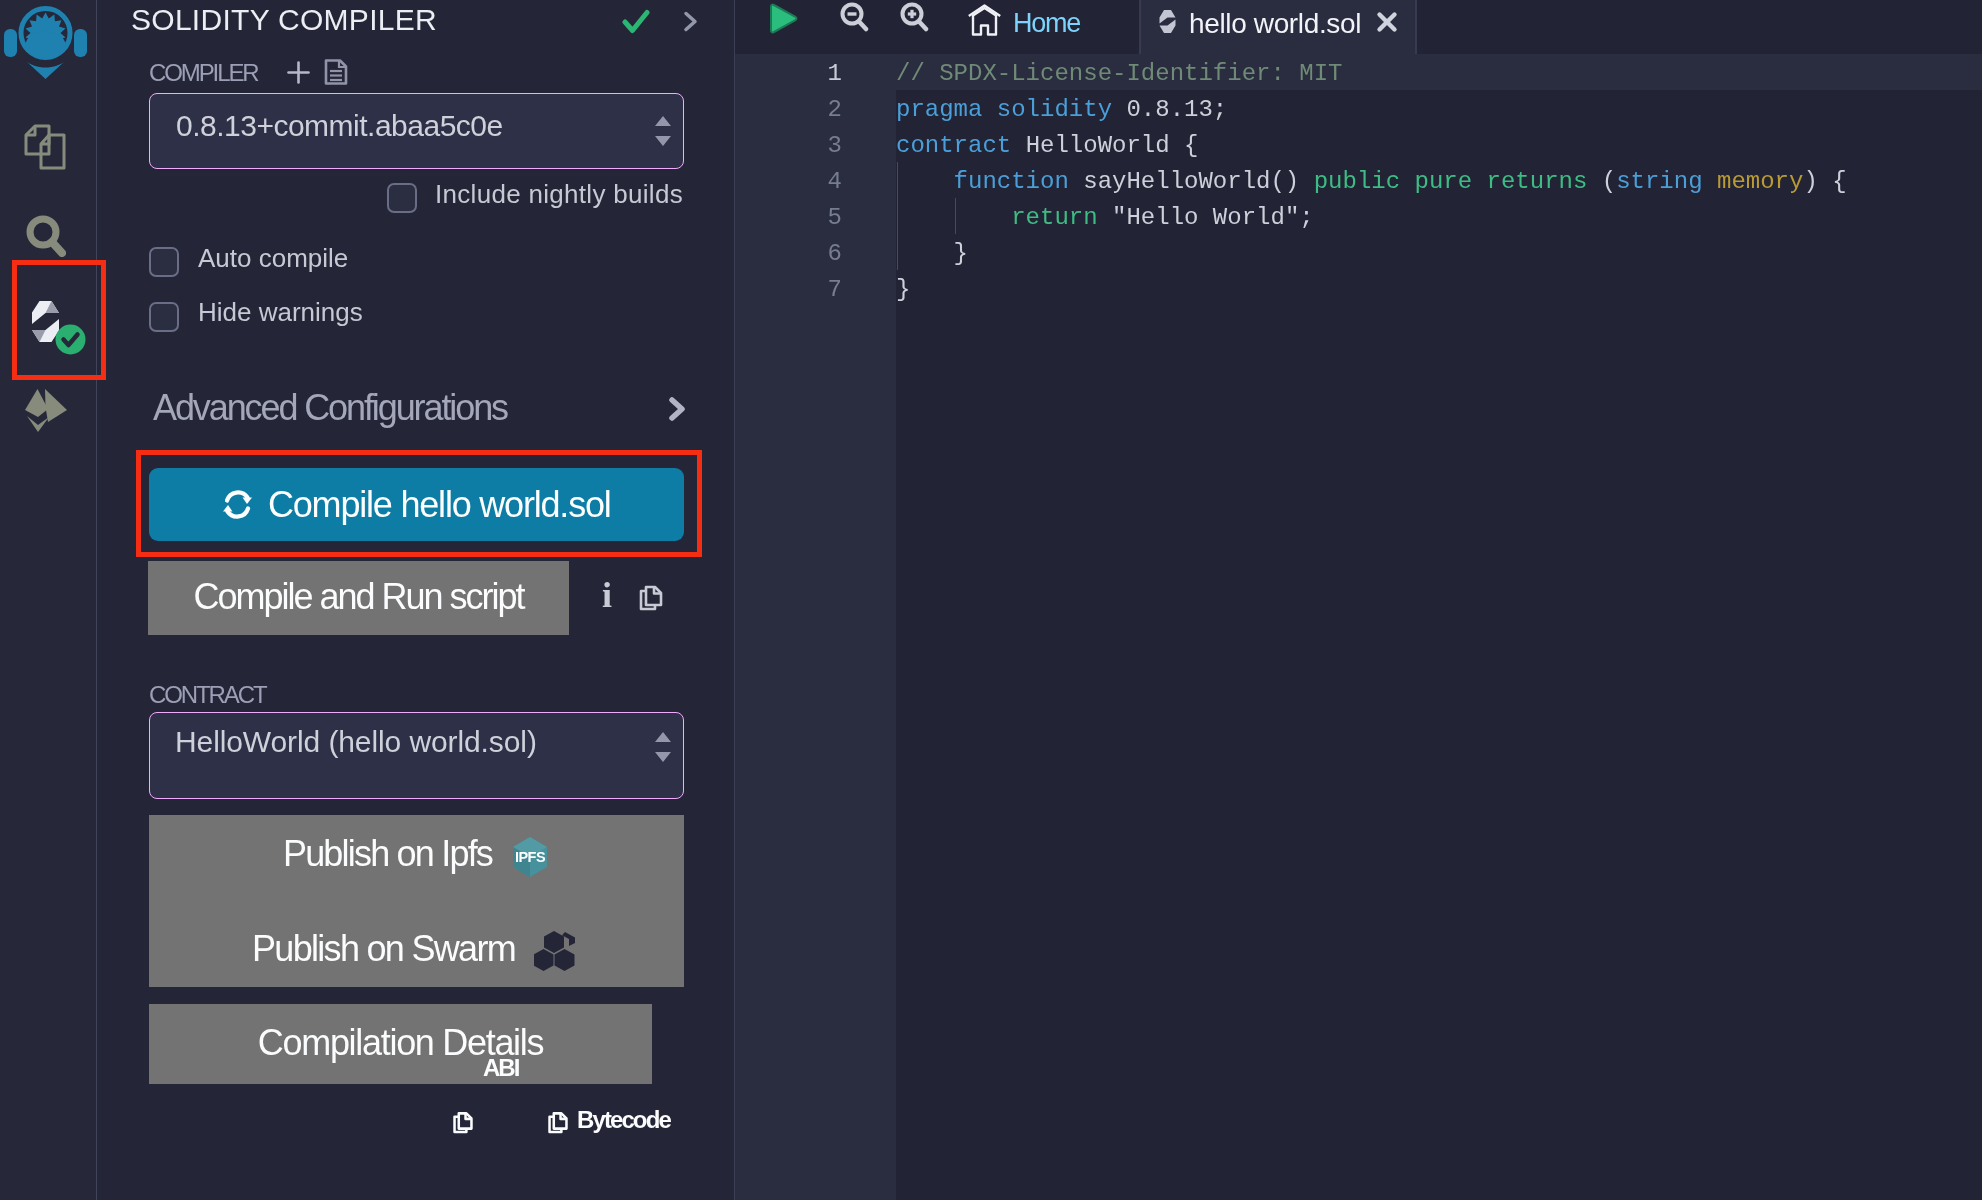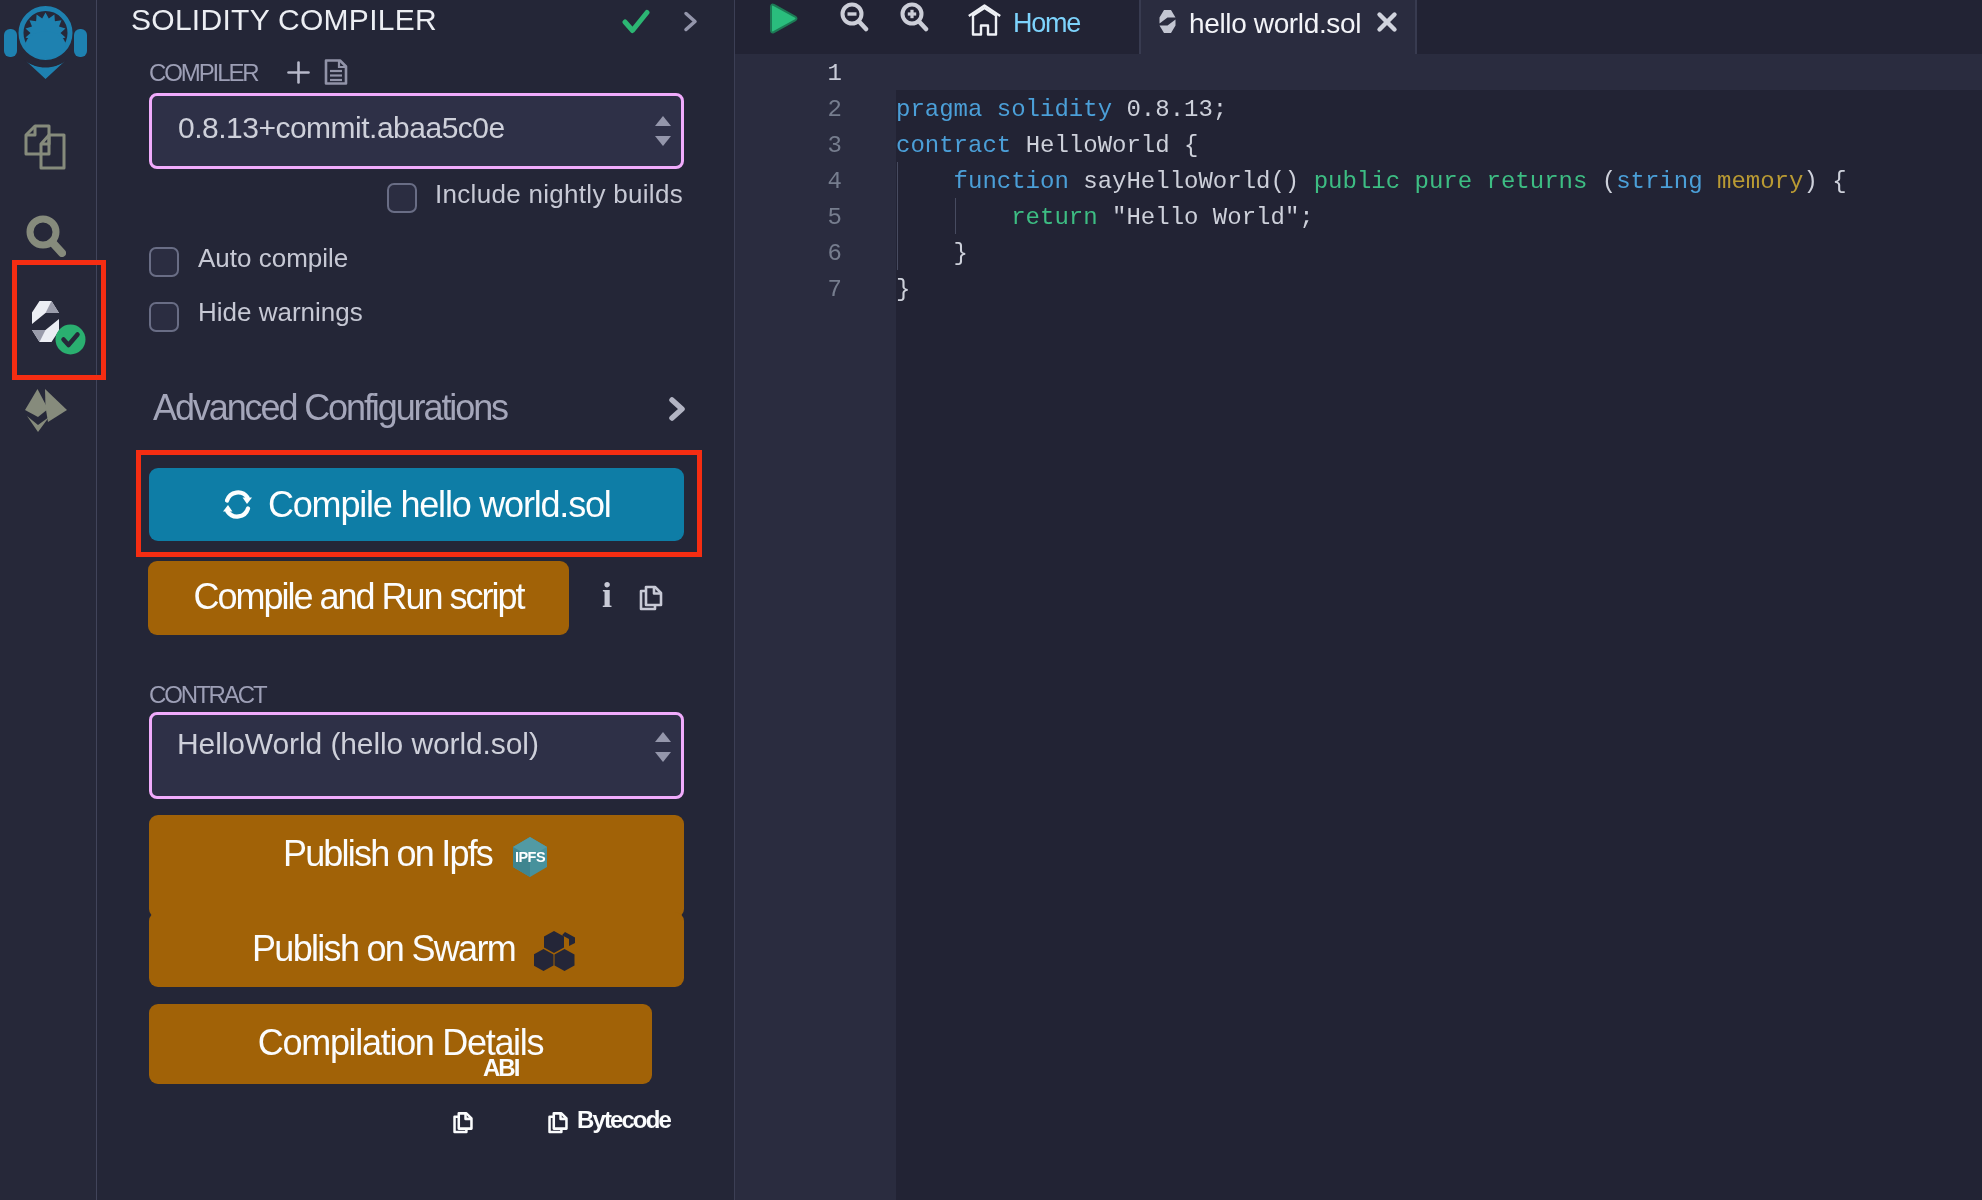--- a/index.html
+++ b/index.html
@@ -13,22 +13,22 @@
   #line1hl { position:absolute; left:0; top:54px; width:1247px; height:36px; background:#2a2c3f; }
   .mono { font-family:"Liberation Mono",monospace; font-size:24px; line-height:36px; white-space:pre; }
   .lnum { position:absolute; left:0; width:107px; text-align:right; color:#767d8e; }
   .cline { position:absolute; left:161px; color:#c6c9d4; }
   .guide { position:absolute; width:1px; background:#474b60; }
   .kw { color:#4b9fd8; }
   .grn { color:#3dbd83; }
   .gold { color:#b99a33; }
   .lit { color:#cdd0da;margin-top:46px; }
   .cmt { color:#6f8a76; }
-  .selbox { position:absolute; background:#2e3047; border:3px solid #f0abfc; border-radius:8px; color:#ced0da; font-size:30px; letter-spacing:-0.5px; }
-  .btn2 { position:absolute; background:#a16207; border-radius:9px; color:#fbfcfd; font-size:36px; text-align:center; }
+  .selbox { position:absolute; background:#2e3047; border:1px solid #f0abfc; border-radius:8px; color:#ced0da; font-size:30px; letter-spacing:-0.5px; }
+  .btn2 { position:absolute; background:#737373; border-radius:0; color:#fbfcfd; font-size:36px; text-align:center; }
   .cb { position:absolute; width:30px; height:30px; background:#2b2d41; border:2px solid #696d85; border-radius:7px; }
   .cblab { position:absolute; font-size:26px; color:#c6c8d4; line-height:30px; }
   .redbox { position:absolute; border:5px solid #f52d12; }
   .lab { position:absolute; font-size:24px; letter-spacing:-2.1px; color:#9d9fb6; line-height:28px; }
 </style>
 </head>
 <body>
   <div id="sidebar" class="abs">
 
     <svg class="abs" style="left:4px;top:2px" width="86" height="78" viewBox="0 0 86 78">
@@ -224,19 +224,20 @@
     <div class="mono lnum" style="top:92px">2</div>
     <div class="mono lnum" style="top:128px">3</div>
     <div class="mono lnum" style="top:164px">4</div>
     <div class="mono lnum" style="top:200px">5</div>
     <div class="mono lnum" style="top:236px">6</div>
     <div class="mono lnum" style="top:272px">7</div>
 
     <div class="guide" style="left:162px;top:162px;height:108px"></div>
     <div class="guide" style="left:220px;top:198px;height:36px"></div>
 
+    <div class="mono cline" style="top:56px"><span class="cmt">// SPDX-License-Identifier: MIT</span></div>
     <div class="mono cline" style="top:92px"><span class="kw">pragma solidity</span> <span class="lit">0.8.13;</span></div>
     <div class="mono cline" style="top:128px"><span class="kw">contract</span> <span class="lit">HelloWorld {</span></div>
     <div class="mono cline" style="top:164px">    <span class="kw">function</span> <span class="lit">sayHelloWorld()</span> <span class="grn">public pure returns</span> <span class="lit">(</span><span class="kw">string</span> <span class="gold">memory</span><span class="lit">) {</span></div>
     <div class="mono cline" style="top:200px">        <span class="grn">return</span> <span class="lit">"Hello World";</span></div>
     <div class="mono cline" style="top:236px"><span class="lit">    }</span></div>
     <div class="mono cline" style="top:272px"><span class="lit">}</span></div>
   </div>
 
 </body></html>

